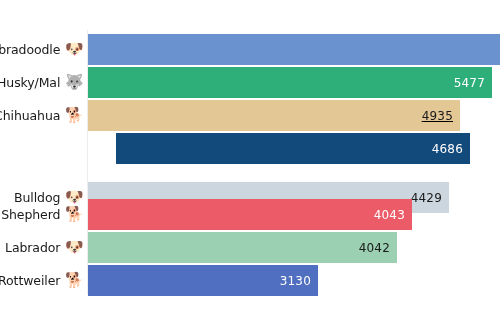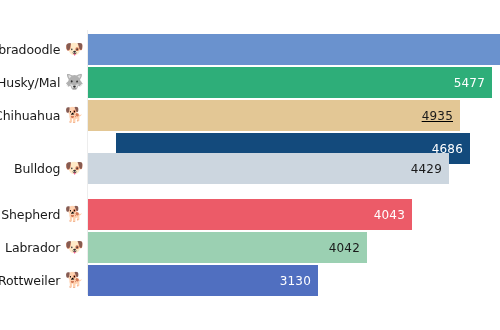--- a/index.html
+++ b/index.html
@@ -136,21 +136,21 @@
             </div>
           </div>
         </div>
         <div class="bar-row" style="top: 132px;">
           <div class="bar-track">
             <div class="bar-rect" style="width: 354px; background: rgb(19, 74, 124); margin-left: 28px;">
               <span class="bar-value light">4686</span>
             </div>
           </div>
         </div>
-        <div class="bar-row" style="top: 152px; border-radius: 15px;">
+        <div class="bar-row" style="top: 181px; border-radius: 15px;">
           <div class="row-label-wrap">
             <span class="row-label-text">Bulldog</span>
             <span class="row-emoji">🐶</span>
           </div>
           <div class="bar-track">
             <div class="bar-rect" style="width: 361px; background: rgb(204, 214, 223);">
               <span class="bar-value dark">4429</span>
             </div>
           </div>
         </div>
@@ -164,21 +164,21 @@
               <span class="bar-value light">4043</span>
             </div>
           </div>
         </div>
         <div class="bar-row" style="top: 231px;">
           <div class="row-label-wrap">
             <span class="row-label-text">Labrador</span>
             <span class="row-emoji">🐶</span>
           </div>
           <div class="bar-track">
-            <div class="bar-rect" style="width: 279px; background: rgb(155, 208, 178);">
+            <div class="bar-rect" style="width: 309px; background: rgb(155, 208, 178);">
               <span class="bar-value dark">4042</span>
             </div>
           </div>
         </div>
         <div class="bar-row" style="top: 264px;">
           <div class="row-label-wrap">
             <span class="row-label-text">Rottweiler</span>
             <span class="row-emoji">🐕</span>
           </div>
           <div class="bar-track">

